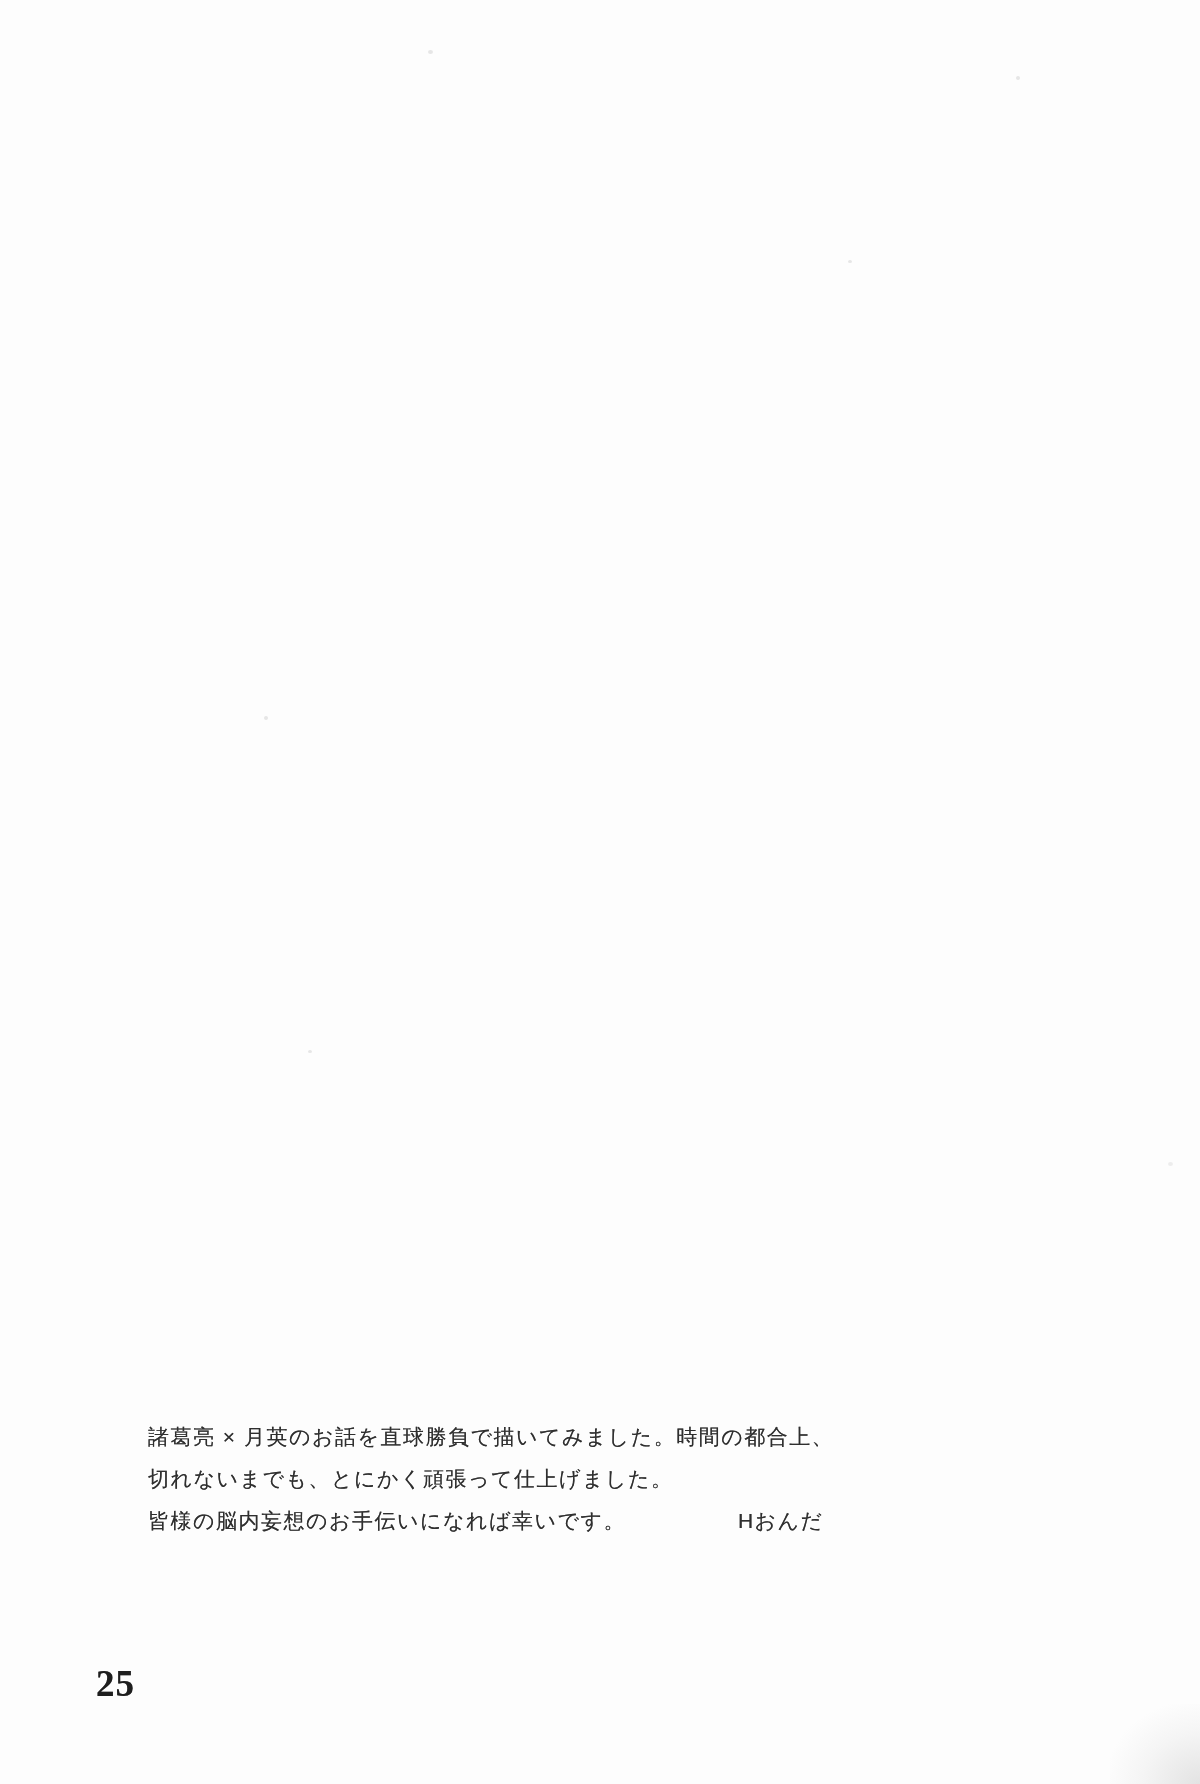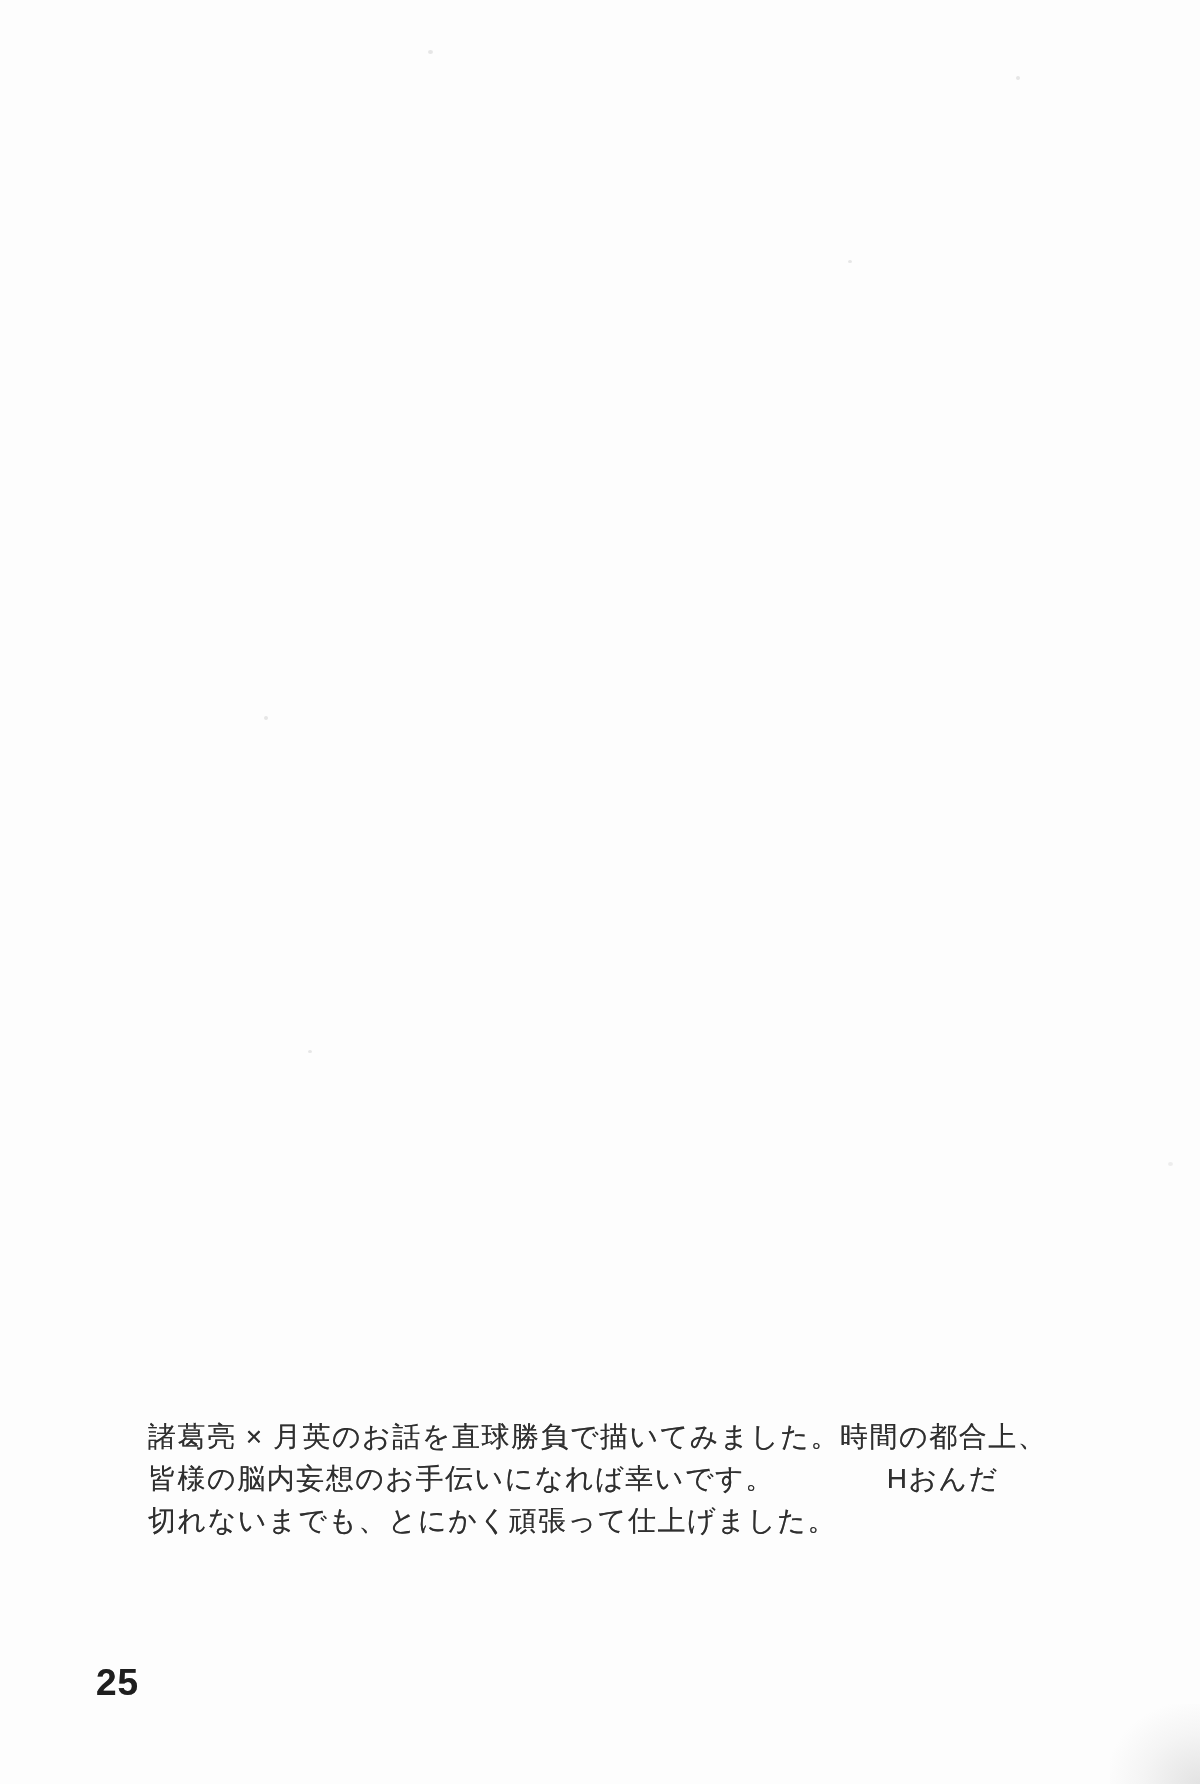--- a/index.html
+++ b/index.html
@@ -18,39 +18,39 @@
     width: 1200px;
     height: 1784px;
     background: #fdfdfd;
   }
   
   .afterword {
     position: absolute;
     left: 148px;
     top: 1416px;
     color: #2f2f2f;
-    font-size: 28px;
+    font-size: 21px;
     line-height: 42px;
     letter-spacing: 1.5px;
     white-space: nowrap;
     text-shadow: 0 0 0.6px rgba(47,47,47,0.65);
   }
   .afterword .line {
     height: 42px;
   }
   .afterword .signature {
     display: inline-block;
     margin-left: 112px;
   }
   
   .page-number {
     position: absolute;
     left: 96px;
     top: 1662px;
-    font-family: Liberation Sans, sans-serif;
+    font-family: Liberation Serif, serif;
     font-weight: 600;
     font-size: 37px;
     color: #1e1e1e;
     letter-spacing: 1px;
     text-shadow: 0 0 0.5px rgba(30,30,30,0.6);
   }
   
   .corner-smudge {
     position: absolute;
     right: 0;
@@ -73,24 +73,24 @@
   .speck.s5 { left: 308px; top: 1050px; width: 4px; height: 3px; }
   .speck.s6 { left: 1168px; top: 1162px; width: 5px; height: 4px; background: #ededed; }
 </style>
 </head>
 <body>
 
 <div class="page">
 
   <div class="afterword">
     <div class="line">諸葛亮 × 月英のお話を直球勝負で描いてみました。時間の都合上、</div>
+    <div class="line">切れないまでも、とにかく頑張って仕上げました。</div>
     <div class="line">
       <span>皆様の脳内妄想のお手伝いになれば幸いです。</span><span class="signature">Hおんだ</span>
     </div>
-    <div class="line">切れないまでも、とにかく頑張って仕上げました。</div>
   </div>
 
   <div class="page-number">25</div>
 
   <div class="speck s1"></div>
   <div class="speck s2"></div>
   <div class="speck s3"></div>
   <div class="speck s4"></div>
   <div class="speck s5"></div>
   <div class="speck s6"></div>

